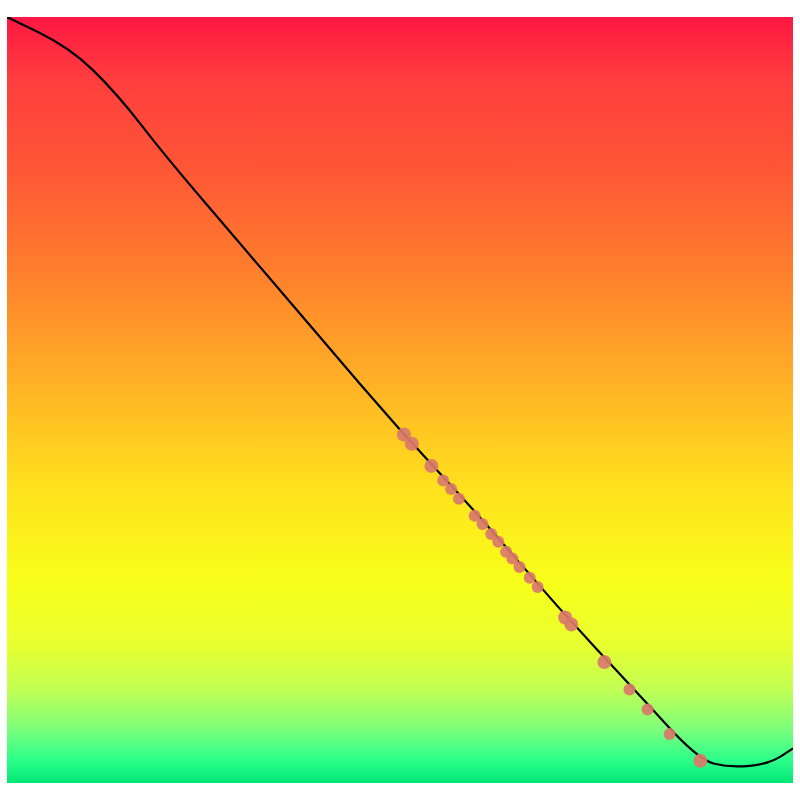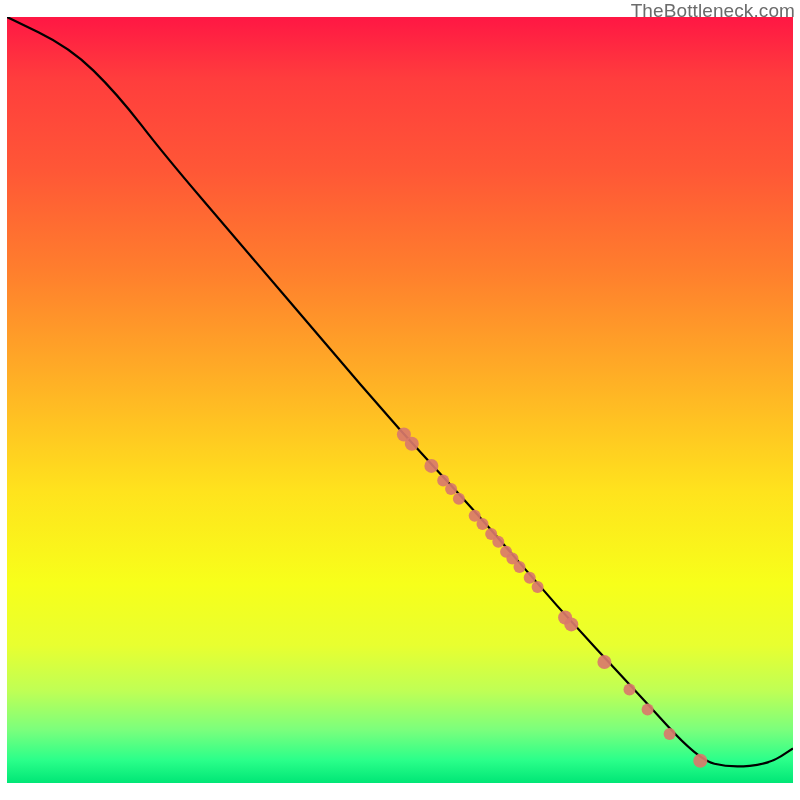--- a/index.html
+++ b/index.html
@@ -94,14 +94,13 @@
         <circle cx="597.4" cy="645.0" r="7" fill="#d9796b" fill-opacity="0.92"></circle>
         <circle cx="622.5" cy="672.5" r="6" fill="#d9796b" fill-opacity="0.92"></circle>
         <circle cx="640.6" cy="692.5" r="6" fill="#d9796b" fill-opacity="0.92"></circle>
         <circle cx="662.6" cy="717.0" r="6" fill="#d9796b" fill-opacity="0.92"></circle>
         <circle cx="693.3" cy="743.8" r="7" fill="#d9796b" fill-opacity="0.92"></circle>
       </g>
   </svg>
 
   <div class="frame-border"></div>
 
-  <div class="attribution">TheBottleneck.com</div>
 </div>
 
 </body></html>

